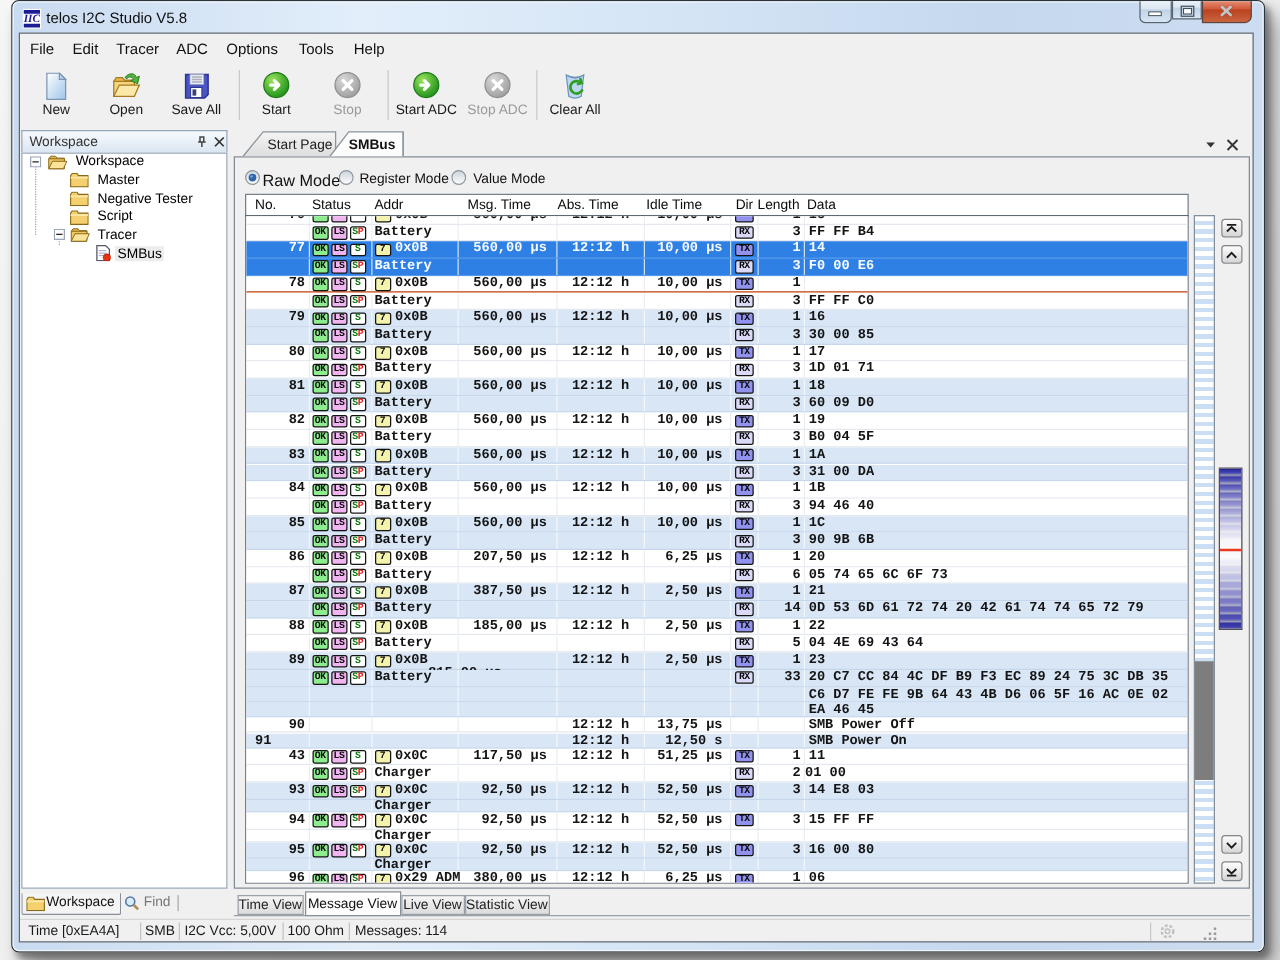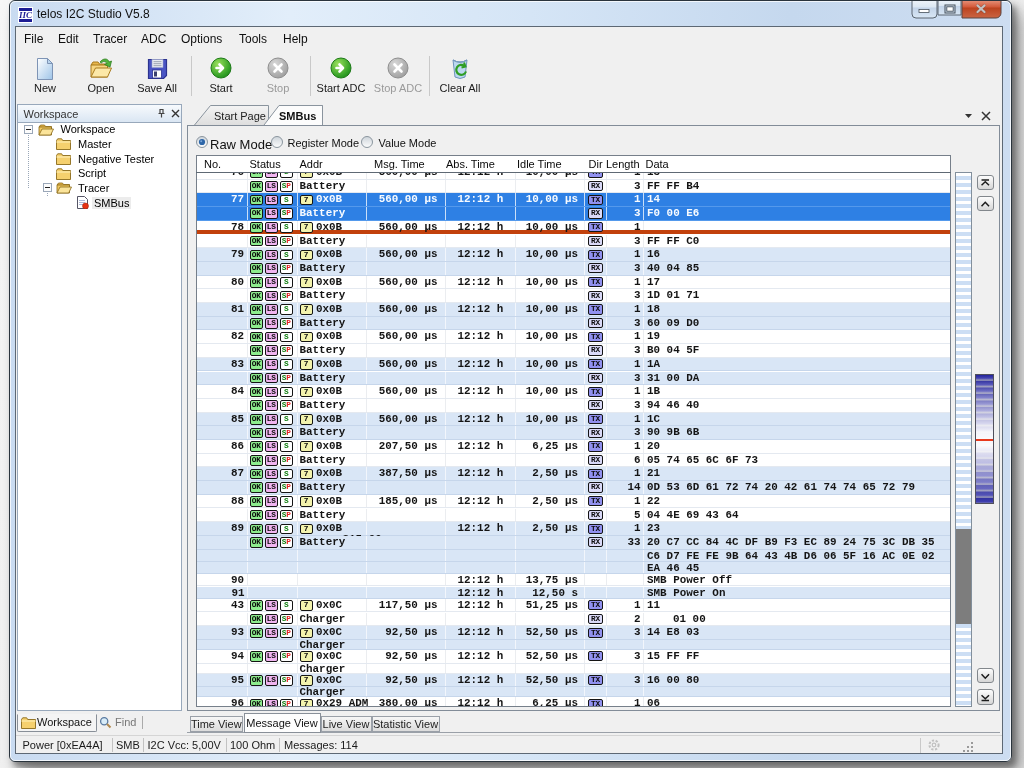--- a/index.html
+++ b/index.html
@@ -330,21 +330,21 @@
 <span class="abs" style="left:408.5px;top:0;width:1px;height:100%;background:rgba(255,255,255,.75)"></span>
 <span class="abs" style="left:445.5px;top:0;width:1px;height:100%;background:rgba(255,255,255,.75)"></span>
 <span class="abs bdg" style="left:52.5px;top:1.4px;width:13.5px;height:10.6px;background:#8dec8d;color:#0a0a0a;line-height:9.1px">OK</span>
 <span class="abs bdg" style="left:67.5px;top:1.4px;width:13.5px;height:10.6px;background:#f0b4f0;color:#0a0a0a;line-height:9.1px">LS</span>
 <span class="abs bdg" style="left:82.5px;top:1.4px;width:13.5px;height:10.6px;background:#ffffff;color:#0a7a0a;line-height:9.1px">S<i>P</i></span>
 <span class="mono abs" style="left:102.5px;top:0;width:95px;line-height:13.7px;color:#f8fbff">Battery</span>
 <span class="abs bdg" style="left:391.0px;top:1.4px;width:15.0px;height:10.2px;background:#dadaf8;color:#0a0a0a;line-height:8.7px">RX</span>
 <span class="mono abs" style="left:398.5px;top:0;width:45px;line-height:13.7px;text-align:right;color:#f8fbff">3</span>
 <span class="mono abs" style="left:450.0px;top:0;width:300px;line-height:13.7px;color:#f8fbff">F0 00 E6</span>
 </div>
-<div class="abs" style="left:0;top:48.3px;width:100%;height:13.7px;background:#ffffff;border-bottom:4px solid #c2410c">
+<div class="abs" style="left:0;top:48.3px;width:100%;height:13.7px;background:#ffffff;border-bottom:1px solid #c2410c">
 <span class="abs" style="left:50.2px;top:0;width:1px;height:100%;background:rgba(60,80,110,.10)"></span>
 <span class="abs" style="left:100.3px;top:0;width:1px;height:100%;background:rgba(60,80,110,.10)"></span>
 <span class="abs" style="left:168.5px;top:0;width:1px;height:100%;background:rgba(60,80,110,.10)"></span>
 <span class="abs" style="left:247.5px;top:0;width:1px;height:100%;background:rgba(60,80,110,.10)"></span>
 <span class="abs" style="left:318.0px;top:0;width:1px;height:100%;background:rgba(60,80,110,.10)"></span>
 <span class="abs" style="left:387.0px;top:0;width:1px;height:100%;background:rgba(60,80,110,.10)"></span>
 <span class="abs" style="left:408.5px;top:0;width:1px;height:100%;background:rgba(60,80,110,.10)"></span>
 <span class="abs" style="left:445.5px;top:0;width:1px;height:100%;background:rgba(60,80,110,.10)"></span>
 <span class="mono abs" style="left:7.0px;top:0;width:40px;line-height:13.7px;text-align:right;color:#141414">78</span>
 <span class="abs bdg" style="left:52.5px;top:1.4px;width:13.5px;height:10.6px;background:#8dec8d;color:#0a0a0a;line-height:9.1px">OK</span>
@@ -405,21 +405,21 @@
 <span class="abs" style="left:318.0px;top:0;width:1px;height:100%;background:rgba(255,255,255,.65)"></span>
 <span class="abs" style="left:387.0px;top:0;width:1px;height:100%;background:rgba(255,255,255,.65)"></span>
 <span class="abs" style="left:408.5px;top:0;width:1px;height:100%;background:rgba(255,255,255,.65)"></span>
 <span class="abs" style="left:445.5px;top:0;width:1px;height:100%;background:rgba(255,255,255,.65)"></span>
 <span class="abs bdg" style="left:52.5px;top:1.4px;width:13.5px;height:10.6px;background:#8dec8d;color:#0a0a0a;line-height:9.1px">OK</span>
 <span class="abs bdg" style="left:67.5px;top:1.4px;width:13.5px;height:10.6px;background:#f0b4f0;color:#0a0a0a;line-height:9.1px">LS</span>
 <span class="abs bdg" style="left:82.5px;top:1.4px;width:13.5px;height:10.6px;background:#ffffff;color:#0a7a0a;line-height:9.1px">S<i>P</i></span>
 <span class="mono abs" style="left:102.5px;top:0;width:95px;line-height:13.7px;color:#141414">Battery</span>
 <span class="abs bdg" style="left:391.0px;top:1.4px;width:15.0px;height:10.2px;background:#dadaf8;color:#0a0a0a;line-height:8.7px">RX</span>
 <span class="mono abs" style="left:398.5px;top:0;width:45px;line-height:13.7px;text-align:right;color:#141414">3</span>
-<span class="mono abs" style="left:450.0px;top:0;width:300px;line-height:13.7px;color:#141414">40 04 85</span>
+<span class="mono abs" style="left:450.0px;top:0;width:300px;line-height:13.7px;color:#141414">30 00 85</span>
 </div>
 <div class="abs" style="left:0;top:103.1px;width:100%;height:13.7px;background:#ffffff;border-bottom:1px solid #e4e9f0">
 <span class="abs" style="left:50.2px;top:0;width:1px;height:100%;background:rgba(60,80,110,.10)"></span>
 <span class="abs" style="left:100.3px;top:0;width:1px;height:100%;background:rgba(60,80,110,.10)"></span>
 <span class="abs" style="left:168.5px;top:0;width:1px;height:100%;background:rgba(60,80,110,.10)"></span>
 <span class="abs" style="left:247.5px;top:0;width:1px;height:100%;background:rgba(60,80,110,.10)"></span>
 <span class="abs" style="left:318.0px;top:0;width:1px;height:100%;background:rgba(60,80,110,.10)"></span>
 <span class="abs" style="left:387.0px;top:0;width:1px;height:100%;background:rgba(60,80,110,.10)"></span>
 <span class="abs" style="left:408.5px;top:0;width:1px;height:100%;background:rgba(60,80,110,.10)"></span>
 <span class="abs" style="left:445.5px;top:0;width:1px;height:100%;background:rgba(60,80,110,.10)"></span>
@@ -842,21 +842,21 @@
 </div>
 <div class="abs" style="left:0;top:414.0px;width:100%;height:12.3px;background:#d9e6f6;border-bottom:1px solid #c6d6eb">
 <span class="abs" style="left:50.2px;top:0;width:1px;height:100%;background:rgba(255,255,255,.65)"></span>
 <span class="abs" style="left:100.3px;top:0;width:1px;height:100%;background:rgba(255,255,255,.65)"></span>
 <span class="abs" style="left:168.5px;top:0;width:1px;height:100%;background:rgba(255,255,255,.65)"></span>
 <span class="abs" style="left:247.5px;top:0;width:1px;height:100%;background:rgba(255,255,255,.65)"></span>
 <span class="abs" style="left:318.0px;top:0;width:1px;height:100%;background:rgba(255,255,255,.65)"></span>
 <span class="abs" style="left:387.0px;top:0;width:1px;height:100%;background:rgba(255,255,255,.65)"></span>
 <span class="abs" style="left:408.5px;top:0;width:1px;height:100%;background:rgba(255,255,255,.65)"></span>
 <span class="abs" style="left:445.5px;top:0;width:1px;height:100%;background:rgba(255,255,255,.65)"></span>
-<span class="mono abs" style="left:21px;top:0;width:40px;line-height:12.3px;text-align:center;color:#141414">91</span>
+<span class="mono abs" style="left:7.0px;top:0;width:40px;line-height:12.3px;text-align:left;color:#141414">91</span>
 <span class="mono abs" style="left:260.5px;top:0;width:95px;line-height:12.3px;color:#141414">12:12 h</span>
 <span class="mono abs" style="left:286.0px;top:0;width:95px;line-height:12.3px;text-align:right;color:#141414">12,50 s</span>
 <span class="mono abs" style="left:450.0px;top:0;width:300px;line-height:12.3px;color:#141414">SMB Power On</span>
 </div>
 <div class="abs" style="left:0;top:426.3px;width:100%;height:13.7px;background:#ffffff;border-bottom:1px solid #e4e9f0">
 <span class="abs" style="left:50.2px;top:0;width:1px;height:100%;background:rgba(60,80,110,.10)"></span>
 <span class="abs" style="left:100.3px;top:0;width:1px;height:100%;background:rgba(60,80,110,.10)"></span>
 <span class="abs" style="left:168.5px;top:0;width:1px;height:100%;background:rgba(60,80,110,.10)"></span>
 <span class="abs" style="left:247.5px;top:0;width:1px;height:100%;background:rgba(60,80,110,.10)"></span>
 <span class="abs" style="left:318.0px;top:0;width:1px;height:100%;background:rgba(60,80,110,.10)"></span>
@@ -884,21 +884,21 @@
 <span class="abs" style="left:318.0px;top:0;width:1px;height:100%;background:rgba(60,80,110,.10)"></span>
 <span class="abs" style="left:387.0px;top:0;width:1px;height:100%;background:rgba(60,80,110,.10)"></span>
 <span class="abs" style="left:408.5px;top:0;width:1px;height:100%;background:rgba(60,80,110,.10)"></span>
 <span class="abs" style="left:445.5px;top:0;width:1px;height:100%;background:rgba(60,80,110,.10)"></span>
 <span class="abs bdg" style="left:52.5px;top:1.4px;width:13.5px;height:10.6px;background:#8dec8d;color:#0a0a0a;line-height:9.1px">OK</span>
 <span class="abs bdg" style="left:67.5px;top:1.4px;width:13.5px;height:10.6px;background:#f0b4f0;color:#0a0a0a;line-height:9.1px">LS</span>
 <span class="abs bdg" style="left:82.5px;top:1.4px;width:13.5px;height:10.6px;background:#ffffff;color:#0a7a0a;line-height:9.1px">S<i>P</i></span>
 <span class="mono abs" style="left:102.5px;top:0;width:95px;line-height:13.7px;color:#141414">Charger</span>
 <span class="abs bdg" style="left:391.0px;top:1.4px;width:15.0px;height:10.2px;background:#dadaf8;color:#0a0a0a;line-height:8.7px">RX</span>
 <span class="mono abs" style="left:398.5px;top:0;width:45px;line-height:13.7px;text-align:right;color:#141414">2</span>
-<span class="mono abs" style="left:476px;top:0;width:300px;line-height:13.7px;color:#141414">01 00</span>
+<span class="mono abs" style="left:447px;top:0;width:300px;line-height:13.7px;color:#141414">01 00</span>
 </div>
 <div class="abs" style="left:0;top:453.7px;width:100%;height:13.7px;background:#d9e6f6;border-bottom:1px solid #c6d6eb">
 <span class="abs" style="left:50.2px;top:0;width:1px;height:100%;background:rgba(255,255,255,.65)"></span>
 <span class="abs" style="left:100.3px;top:0;width:1px;height:100%;background:rgba(255,255,255,.65)"></span>
 <span class="abs" style="left:168.5px;top:0;width:1px;height:100%;background:rgba(255,255,255,.65)"></span>
 <span class="abs" style="left:247.5px;top:0;width:1px;height:100%;background:rgba(255,255,255,.65)"></span>
 <span class="abs" style="left:318.0px;top:0;width:1px;height:100%;background:rgba(255,255,255,.65)"></span>
 <span class="abs" style="left:387.0px;top:0;width:1px;height:100%;background:rgba(255,255,255,.65)"></span>
 <span class="abs" style="left:408.5px;top:0;width:1px;height:100%;background:rgba(255,255,255,.65)"></span>
 <span class="abs" style="left:445.5px;top:0;width:1px;height:100%;background:rgba(255,255,255,.65)"></span>
@@ -1056,21 +1056,21 @@
 <path d="M.5 4 h14" stroke="#fce8a8" stroke-width="1.4"></path>
       </svg>
 <div class="abs" style="left:21.5px;top:689.5px;font-size:11px;color:#111">Workspace</div>
 <svg class="abs" style="left:83.5px;top:689.0px" width="13" height="13" viewBox="0 0 13 13">
 <circle cx="5.2" cy="5.2" r="3.6" fill="#d8ecf8" stroke="#5a7aa0" stroke-width="1.3"></circle>
 <path d="M8 8 l3.5 3.5" stroke="#b08a50" stroke-width="2"></path>
       </svg>
 <div class="abs" style="left:99.5px;top:689.5px;font-size:11px;color:#777">Find</div>
 <div class="abs" style="left:126.5px;top:689.5px;width:1px;height:13px;background:#aaa"></div>
 <div class="abs" style="left:0;top:708.0px;width:100%;height:1px;background:#d5d5d5"></div>
-<div class="abs" style="left:7.0px;top:712.0px;font-size:11px;color:#1a1a1a">Power [0xEA4A]</div>
+<div class="abs" style="left:7.0px;top:712.0px;font-size:11px;color:#1a1a1a">Time [0xEA4A]</div>
 <div class="abs" style="left:100.5px;top:712.0px;font-size:11px;color:#1a1a1a">SMB</div>
 <div class="abs" style="left:132.0px;top:712.0px;font-size:11px;color:#1a1a1a">I2C Vcc: 5,00V</div>
 <div class="abs" style="left:214.5px;top:712.0px;font-size:11px;color:#1a1a1a">100 Ohm</div>
 <div class="abs" style="left:268.5px;top:712.0px;font-size:11px;color:#1a1a1a">Messages: 114</div>
 <div class="abs" style="left:96.0px;top:711.0px;width:1px;height:14px;background:#c2c2c2"></div>
 <div class="abs" style="left:127.5px;top:711.0px;width:1px;height:14px;background:#c2c2c2"></div>
 <div class="abs" style="left:210.0px;top:711.0px;width:1px;height:14px;background:#c2c2c2"></div>
 <div class="abs" style="left:263.5px;top:711.0px;width:1px;height:14px;background:#c2c2c2"></div>
 <svg class="abs" style="left:911.5px;top:711.5px" width="14" height="14" viewBox="0 0 14 14">
 <circle cx="7" cy="7" r="4.6" fill="none" stroke="#c0c0c0" stroke-width="2" stroke-dasharray="2.2 1.6"></circle>

